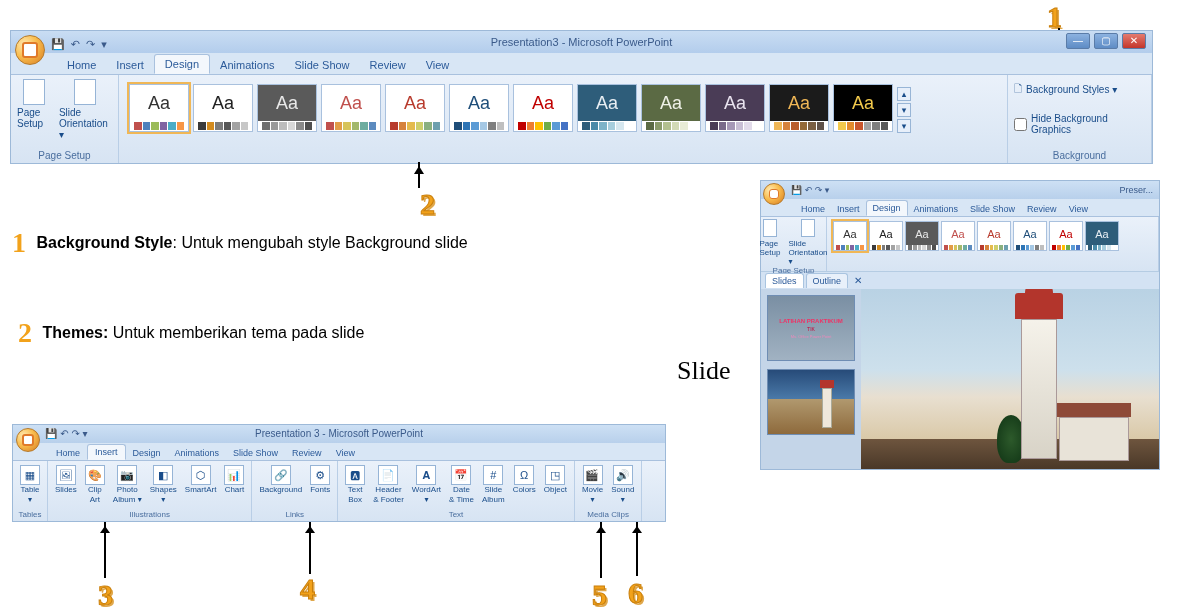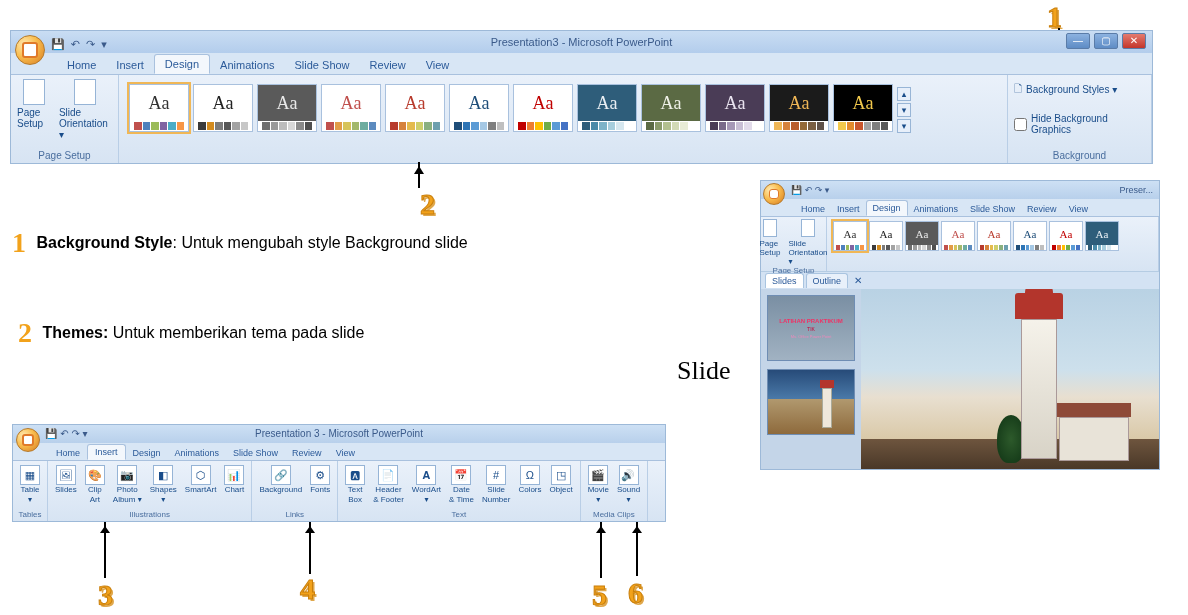--- a/index.html
+++ b/index.html
@@ -22,21 +22,21 @@
   .ribbonbody { background: linear-gradient(#eaf1fa,#d7e4f3); display:flex; height: 88px; }
   .group { border-right:1px solid #b9cee6; padding: 4px 6px 0 6px; display:flex; flex-direction:column; justify-content:space-between; }
   .group-label { text-align:center; font-size: 10px; color:#4a6e9e; padding-bottom:2px; }
   .pagesetup { width: 108px; }
   .pagesetup-row { display:flex; gap:8px; justify-content:center; }
   .pbtn { display:flex; flex-direction:column; align-items:center; gap:2px; font-size:10px; color:#1a4d8a; cursor:pointer; }
   .themes { flex: 1; position: relative; }
   .themesrow { display:flex; gap:4px; align-items:center; padding: 4px 4px 0 4px; }
   .theme { width: 60px; height: 48px; background:#fff; border:1px solid #a9c1de; display:flex; flex-direction:column; cursor:pointer; }
   .theme.sel { outline: 2px solid #f0b756; }
-  .theme-aa { flex:1; display:flex; align-items:center; justify-content:center; font-size:18px; font-family: Liberation Serif, serif; }
+  .theme-aa { flex:1; display:flex; align-items:center; justify-content:center; font-size:18px; font-family: Liberation Sans, sans-serif; }
   .theme-dots { height:10px; display:flex; gap:1px; padding:1px 4px; }
   .theme-dots span { flex:1; }
   .themes-side { display:flex; flex-direction:column; gap:2px; padding-top:4px; }
   .spinner { width:14px; height:14px; border:1px solid #98b5d6; background:#e7effa; font-size:9px; text-align:center; line-height:12px; cursor:pointer; }
   .themeextra { width: 78px; display:flex; flex-direction:column; gap:2px; padding:6px 4px 0 4px; font-size:10px; }
   .cfe { display:flex; align-items:center; gap:4px; cursor:pointer; }
   .bggroup { width: 144px; display:flex; flex-direction:column; gap:6px; padding:6px 6px 0 6px; font-size:10px; }
   .bgstyles { display:flex; align-items:center; gap:4px; cursor:pointer; }
   .hidebg { display:flex; align-items:center; gap:4px; }
 
@@ -589,21 +589,21 @@
             <span>▾</span>
           </div>
           <div class="ibtn">
             <div class="ic">📅</div>
             <span>Date</span>
             <span>&amp; Time</span>
           </div>
           <div class="ibtn">
             <div class="ic">#</div>
             <span>Slide</span>
-            <span>Number</span>
+            <span>Album</span>
           </div>
           <div class="ibtn">
             <div class="ic">Ω</div>
             <span>Colors</span>
           </div>
           <div class="ibtn">
             <div class="ic">◳</div>
             <span>Object</span>
           </div>
         </div>

